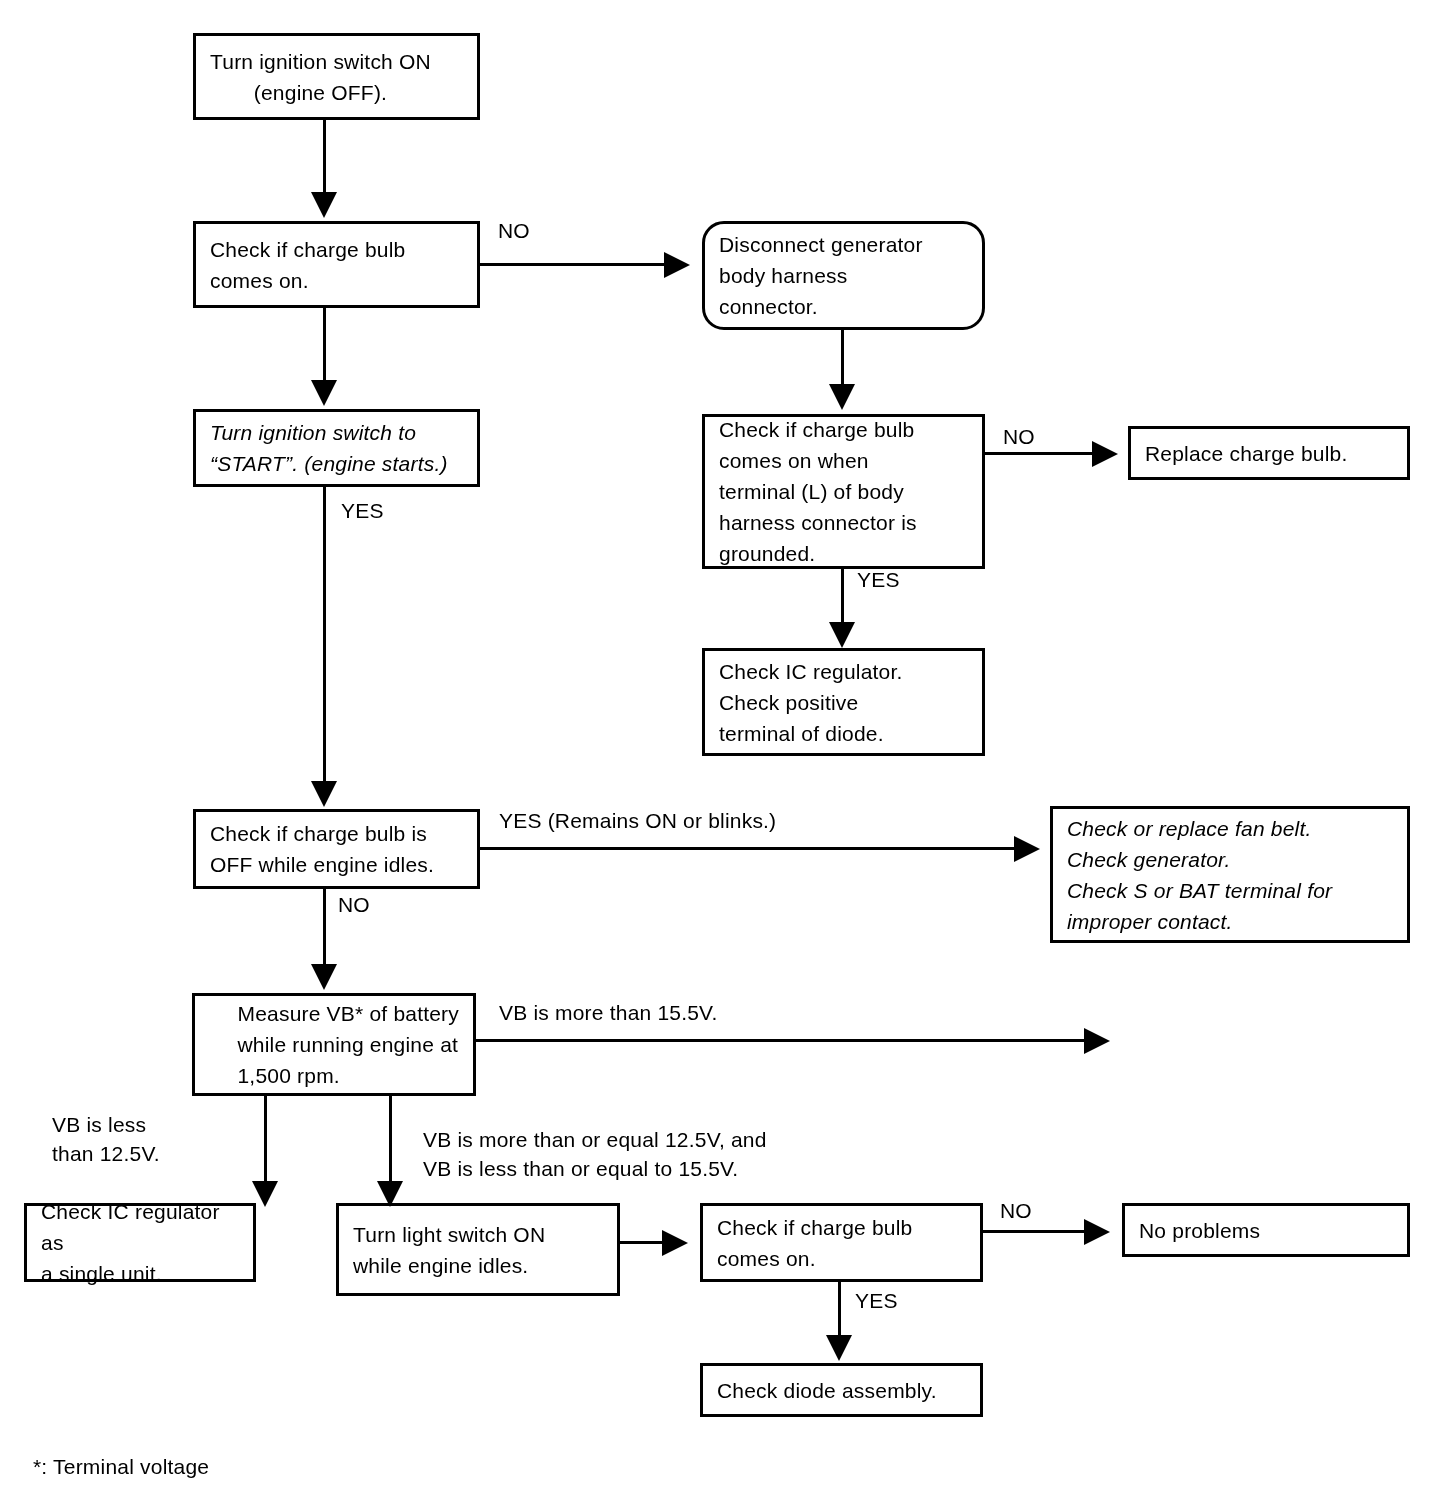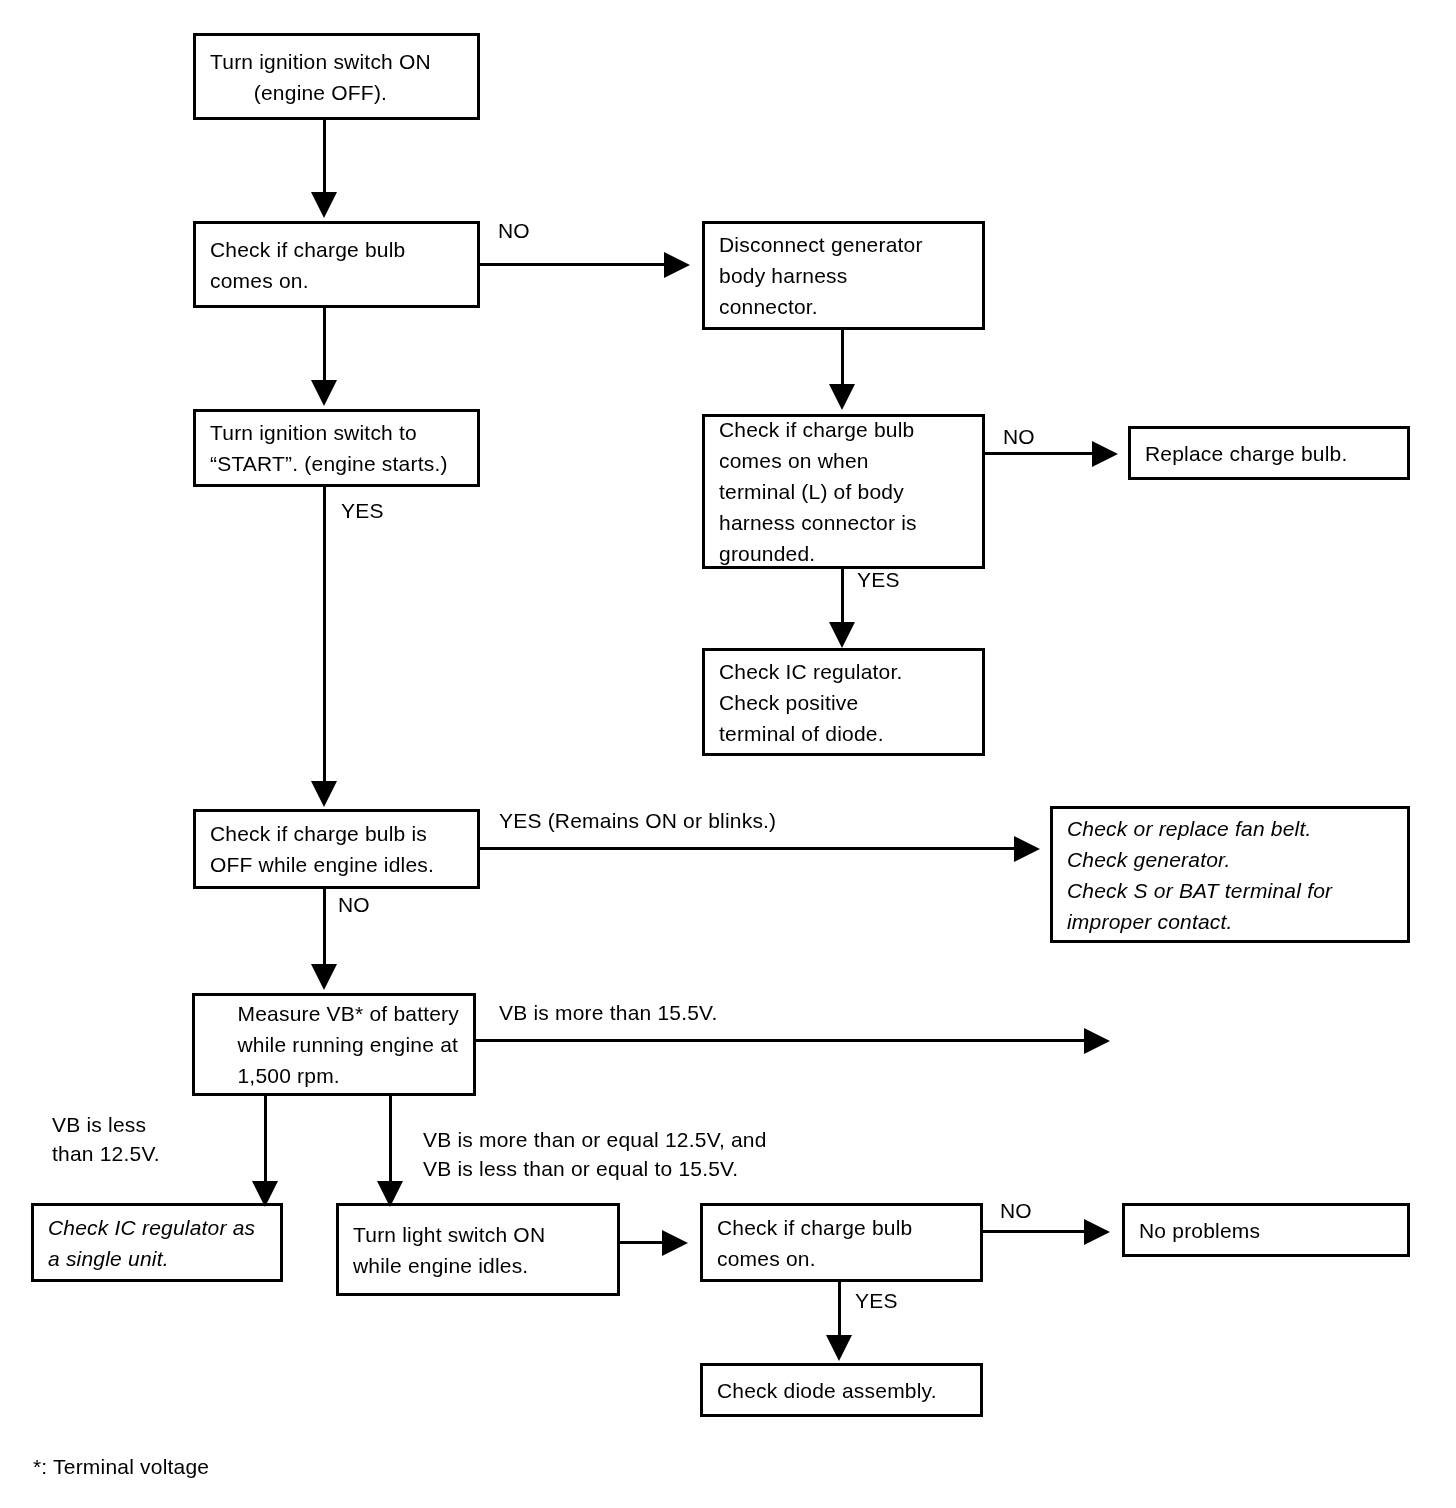--- a/index.html
+++ b/index.html
@@ -79,26 +79,26 @@
   <div class="node" style="left:193px; top:33px; width:287px; height:87px;text-align:center;">
     <div class="lines">Turn ignition switch ON
 (engine OFF).</div>
   </div>
 
   <div class="node" style="left:193px; top:221px; width:287px; height:87px;">
     <div class="lines">Check if charge bulb
 comes on.</div>
   </div>
 
-  <div class="node" style="left:193px; top:409px; width:287px; height:78px;">
+  <div class="node" style="left:193px; top:409px; width:287px; height:78px;font-style:italic;">
     <div class="lines">Turn ignition switch to
 “START”. (engine starts.)</div>
   </div>
 
-  <div class="node" style="left:702px; top:221px; width:283px; height:109px;">
+  <div class="node" style="left:702px; top:221px; width:283px; height:109px;border-radius:22px;">
     <div class="lines">Disconnect generator
 body harness
 connector.</div>
   </div>
 
   <div class="node" style="left:702px; top:414px; width:283px; height:155px;">
     <div class="lines">Check if charge bulb
 comes on when
 terminal (L) of body
 harness connector is
@@ -127,21 +127,21 @@
 improper contact.</div>
   </div>
 
   <div class="node" style="left:192px; top:993px; width:284px; height:103px;justify-content:flex-end;">
     <div class="lines">Measure VB* of battery
 while running engine at
 1,500 rpm.</div>
   </div>
 
 
-  <div class="node" style="left:31px; top:1203px; width:252px; height:79px;font-style:italic;">
+  <div class="node" style="left:24px; top:1203px; width:232px; height:79px;">
     <div class="lines">Check IC regulator as
 a single unit.</div>
   </div>
 
   <div class="node" style="left:336px; top:1203px; width:284px; height:93px;">
     <div class="lines">Turn light switch ON
 while engine idles.</div>
   </div>
 
   <div class="node" style="left:700px; top:1203px; width:283px; height:79px;">

